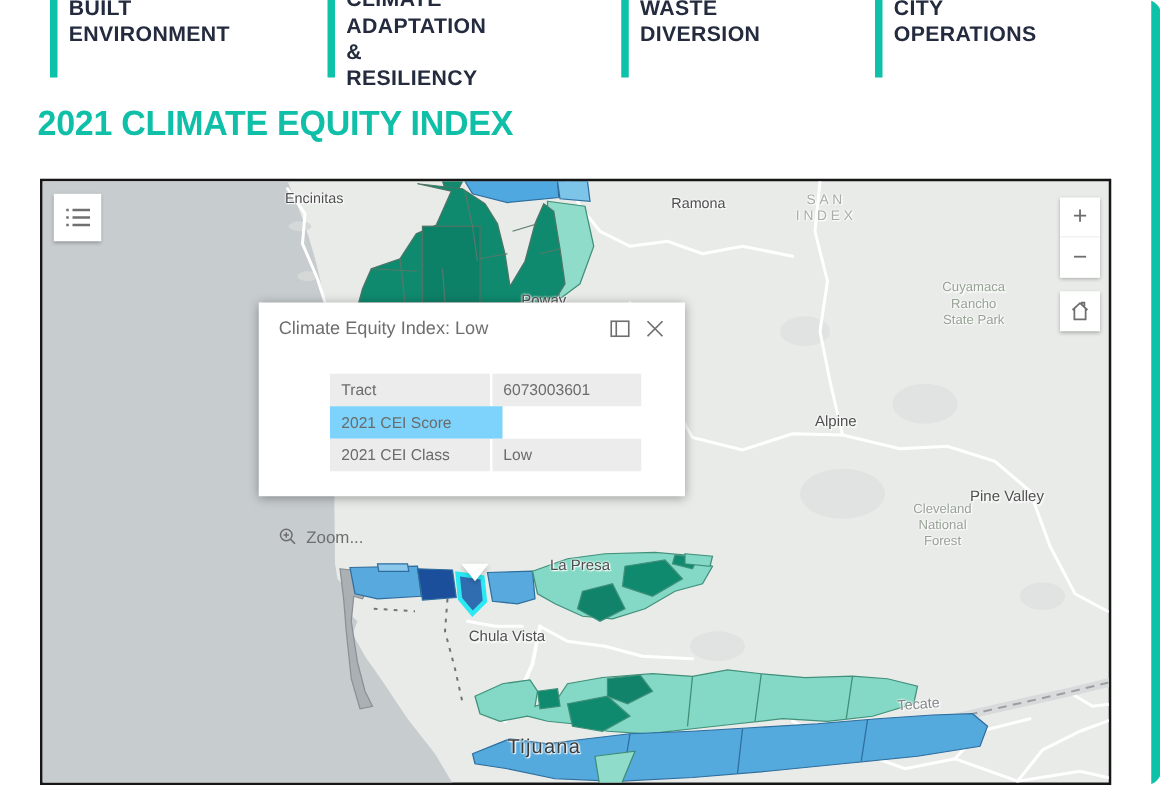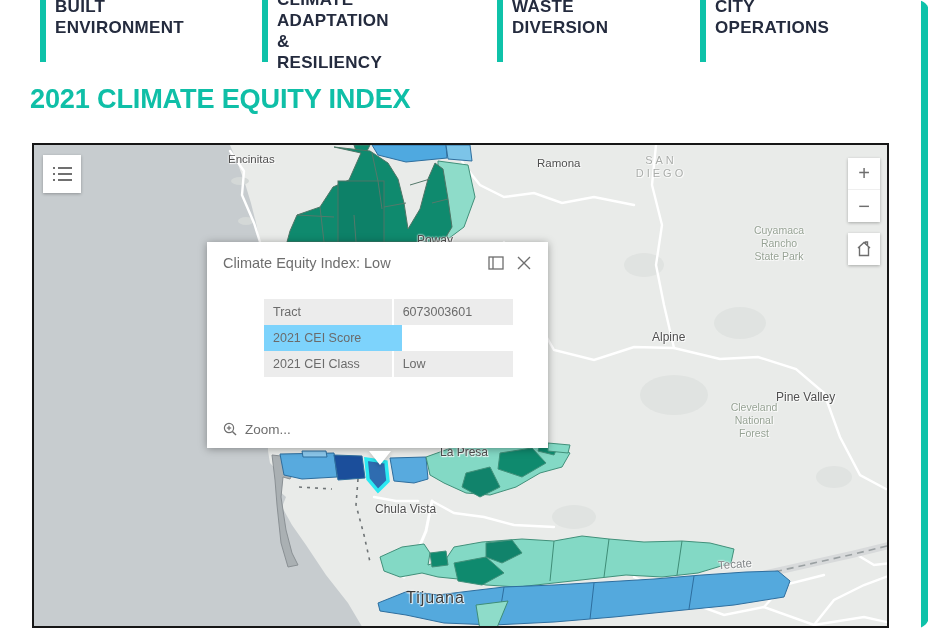--- a/index.html
+++ b/index.html
@@ -41,21 +41,21 @@
     display:flex; align-items:center; justify-content:center; z-index:5; cursor:pointer; }
   .legend-btn { left:9px; top:10px; width:38px; height:38px; }
   .zoomstack { position:absolute; left:814px; top:13px; width:32px; z-index:5;
     box-shadow:0 1px 3px rgba(0,0,0,.28); }
   .zoombtn { width:32px; height:32px; background:#fff; display:flex; align-items:center;
     justify-content:center; font-size:20px; font-weight:300; color:#6e6e6e; cursor:pointer; }
   .zoombtn:first-child { border-bottom:1px solid #efefef; }
   .home-btn { left:814px; top:88px; width:32px; height:32px; }
 
   
-  .popup { position:absolute; left:173px; top:97px; width:341px; height:206px; background:#fff;
+  .popup { position:absolute; left:173px; top:97px; width:341px; height:155px; background:#fff;
     box-shadow:0 1px 8px rgba(0,0,0,.35); z-index:10; }
   .popup-pointer { position:absolute; left:335px; top:306px; width:0; height:0; z-index:10;
     border-left:11px solid transparent; border-right:11px solid transparent; border-top:14px solid #fff;
     filter:drop-shadow(0 2px 2px rgba(0,0,0,.2)); }
   .popup-title { position:absolute; left:16px; top:13px; font-size:14.5px; color:#6e6e6e; }
   .popup-dock { position:absolute; right:44px; top:14px; width:16px; height:14px; cursor:pointer; }
   .popup-close { position:absolute; right:16px; top:13px; width:16px; height:16px; cursor:pointer; }
   .popup-table { position:absolute; left:37px; top:57px; width:269px; font-size:12.5px; color:#6b6b6b; }
   .prow { display:flex; height:26px; line-height:26px;padding-left:20px; }
   .prow .c1 { width:138px; padding-left:9px; margin-right:2px; }
@@ -193,21 +193,21 @@
           <path d="M560,438 L556,474" fill="none"></path>
           <path d="M660,431 L655,464" fill="none"></path>
         </g>
         <polygon points="442,460 474,456 462,485 446,485" fill="#8edcc9" stroke="#3f8d77"></polygon>
       </g>
     </svg>
 
     <div class="maplabel" style="left:194px; top:8px;">Encinitas</div>
     <div class="maplabel" style="left:503px; top:12px;">Ramona</div>
     <div class="maplabel lbl-county" style="left:592px; top:9px; width:70px;">SAN
-DIEGO</div>
+INDEX</div>
     <div class="maplabel lbl-park" style="left:690px; top:79px; width:110px;">Cuyamaca
 Rancho
 State Park</div>
     <div class="maplabel lbl-town" style="left:383px; top:89px;">Poway</div>
     <div class="maplabel lbl-town" style="left:578px; top:186px;margin-left:40px;">Alpine</div>
     <div class="maplabel lbl-town" style="left:742px; top:198px;margin-top:48px;">Pine Valley</div>
     <div class="maplabel lbl-park" style="left:660px; top:256px; width:120px;">Cleveland
 National
 Forest</div>
     <div class="maplabel lbl-town" style="left:341px; top:358px;">Chula Vista</div>

